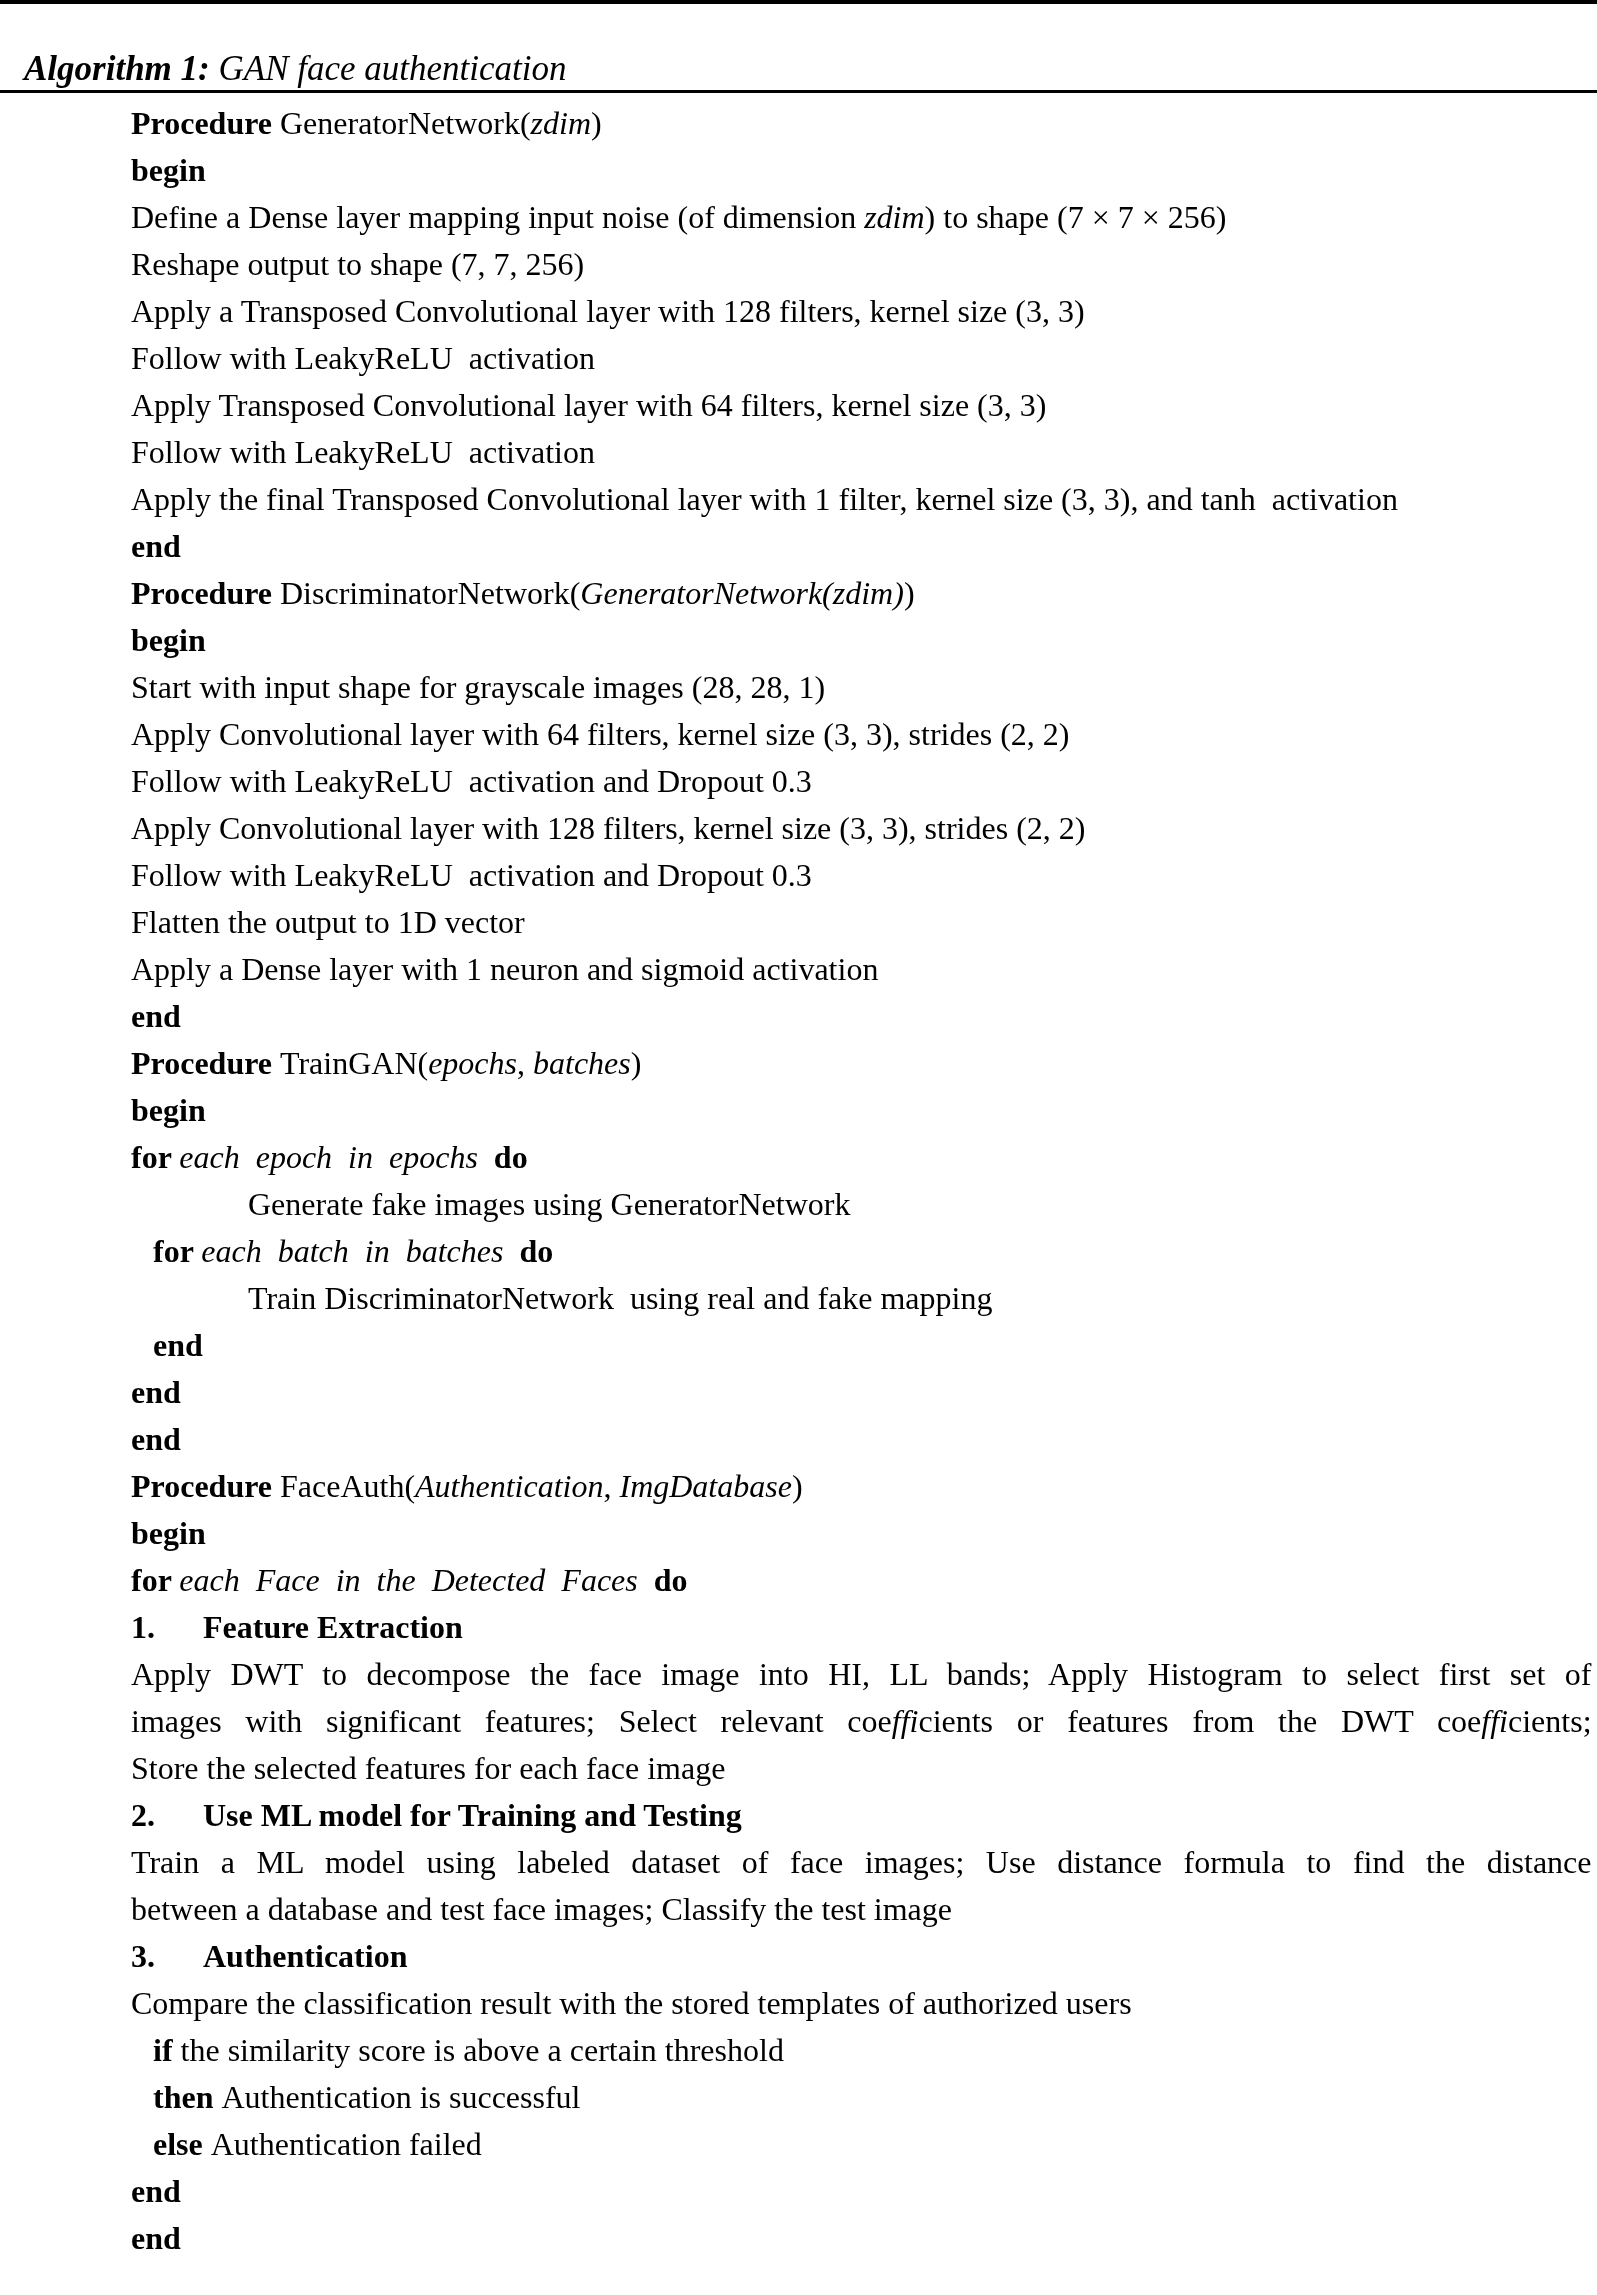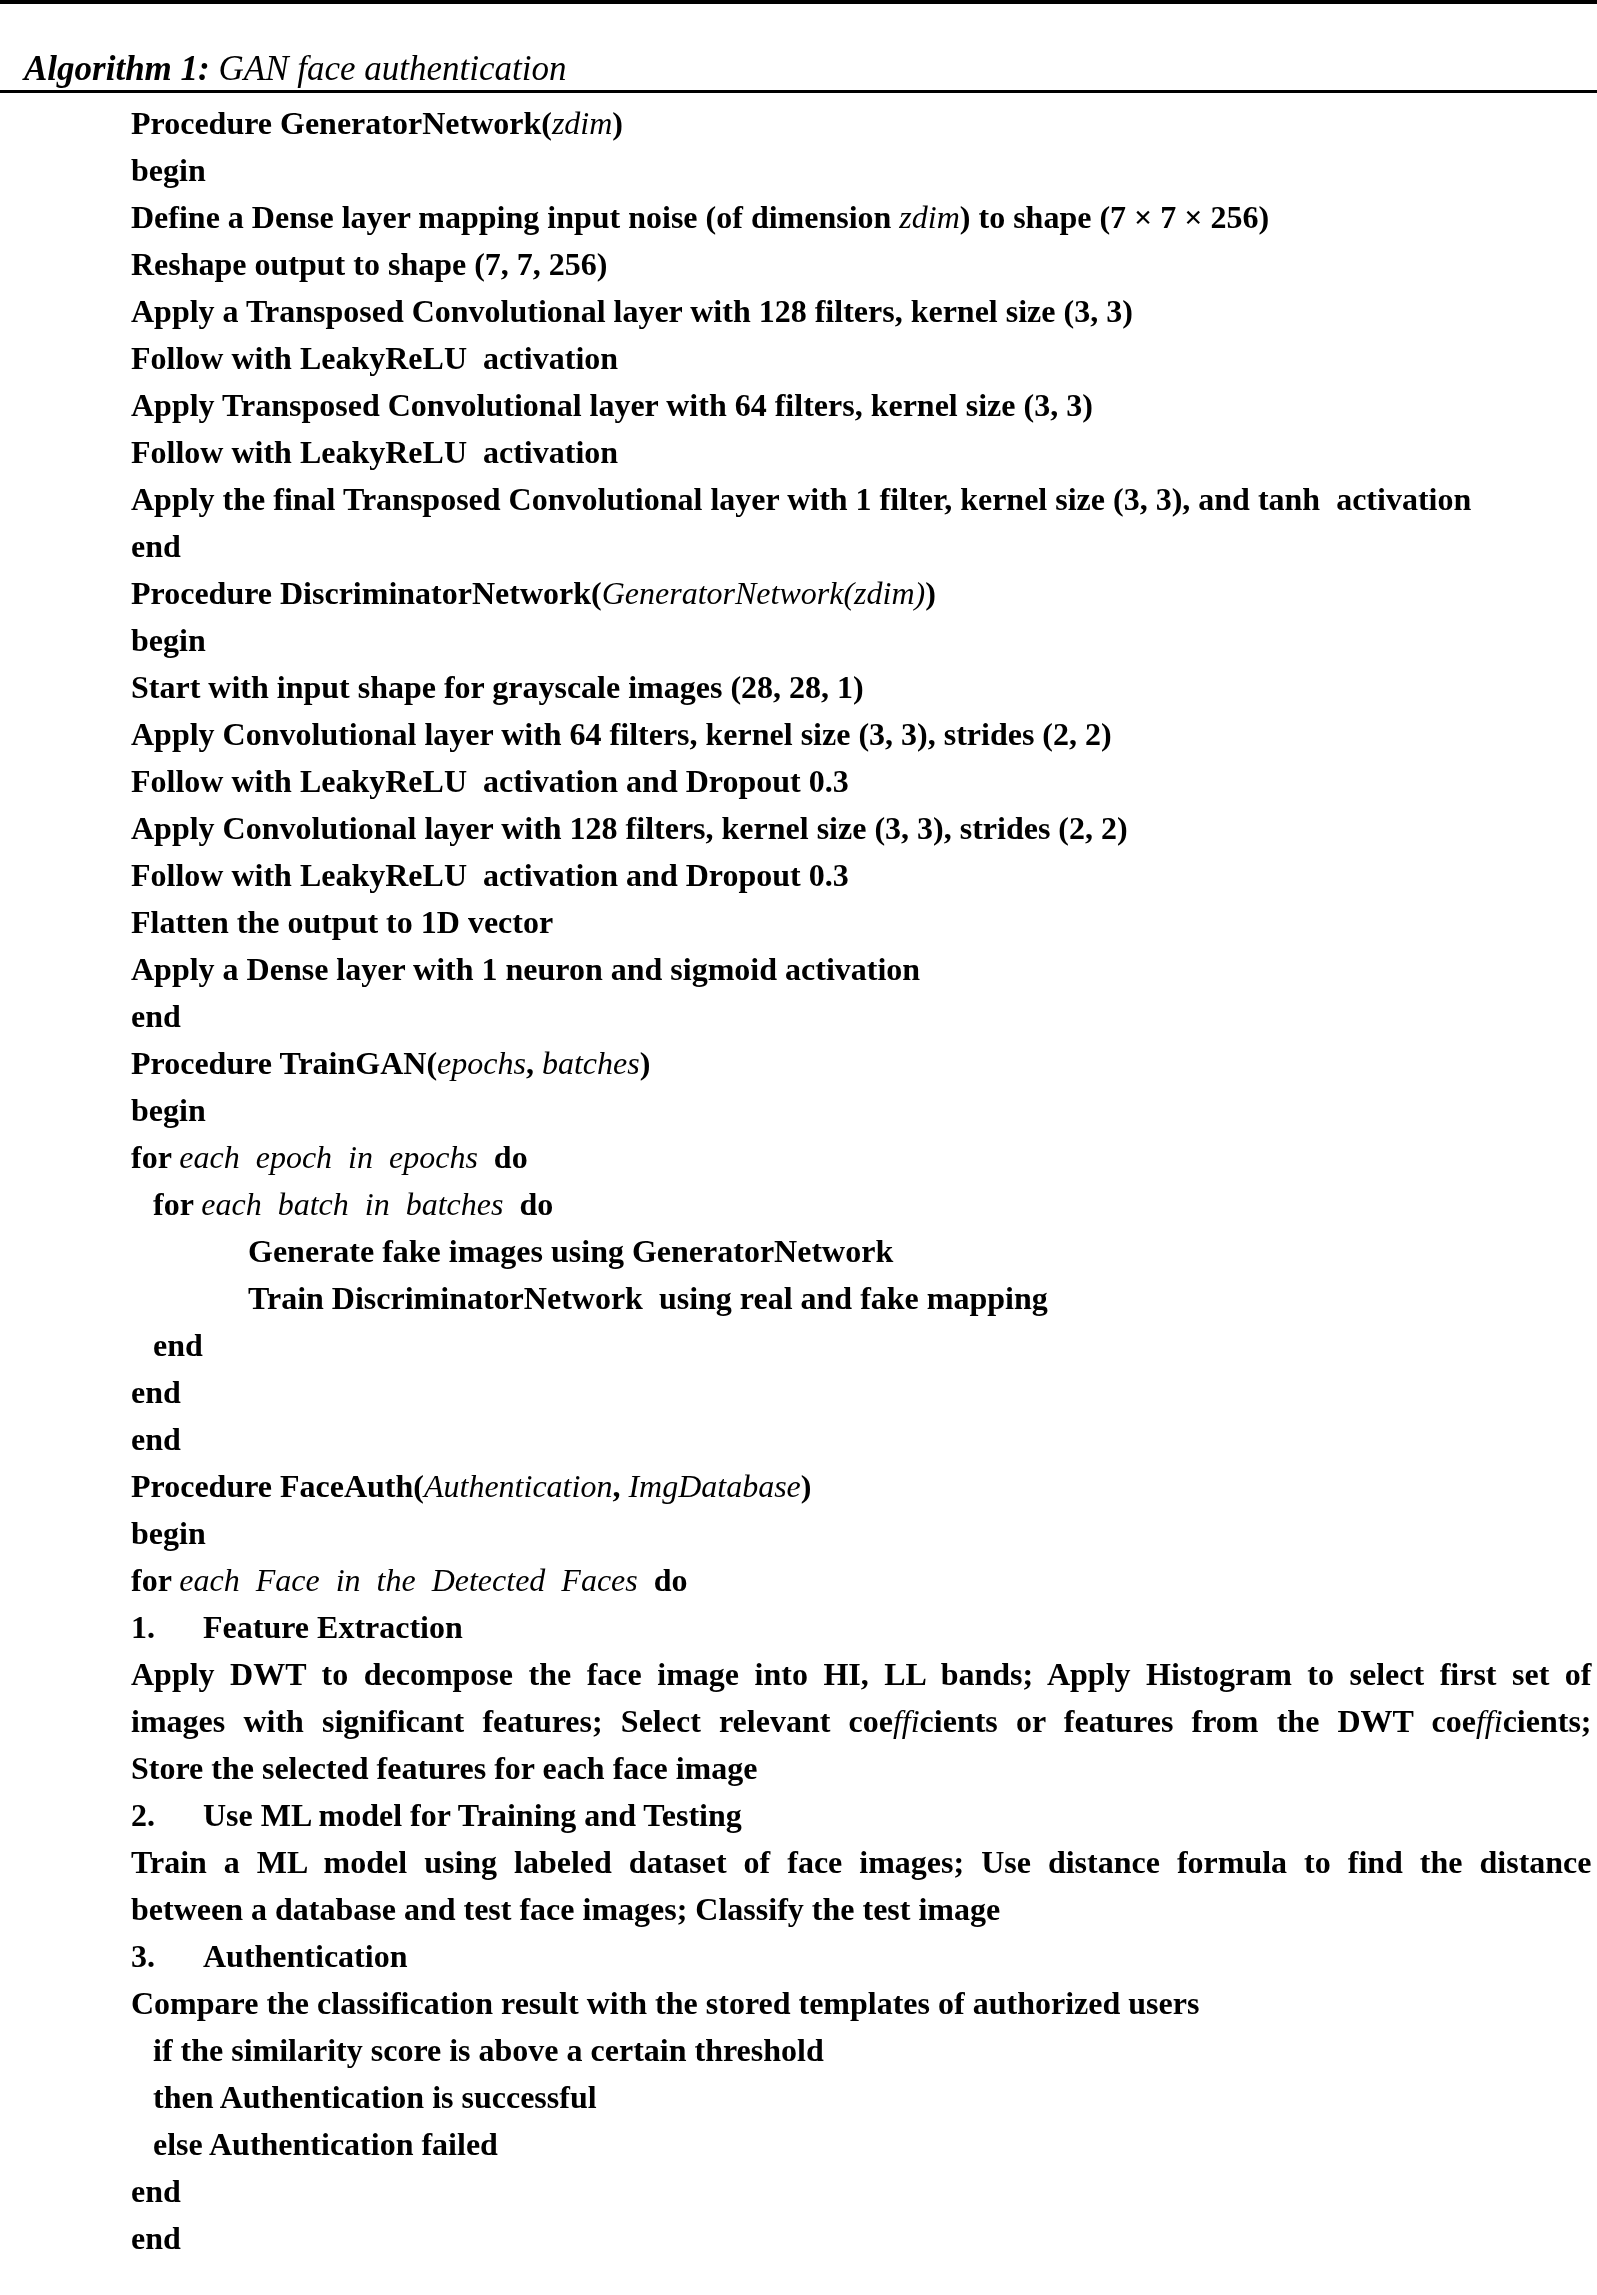--- a/index.html
+++ b/index.html
@@ -31,21 +31,21 @@
     padding-right: 6.5px;
   }
   .ind1 { padding-left: 131px; }
   .ind2 { padding-left: 153px; }
   .ind3 { padding-left: 248px; }
   .justify {
     white-space: normal;
     text-align: justify;
     text-align-last: justify;
   }
-  .s-r { font-style: normal; font-weight: bold; }
+  .s-r { font-style: normal; font-weight: normal; }
   .s-b { font-weight: 700; text-align: right; }
   .s-i { font-style: italic; }
   .s-n { font-weight: 700; display: inline-block; width: 72px; }
 </style>
 </head>
 <body>
 
 <div class="rule rule-top"></div>
 
 <div class="header">
@@ -71,22 +71,22 @@
     <div class="line ind1"><span class="s-r">Apply Convolutional layer with 64 filters, kernel size (3, 3), strides (2, 2)</span></div>
     <div class="line ind1"><span class="s-r">Follow with LeakyReLU  activation and Dropout 0.3</span></div>
     <div class="line ind1"><span class="s-r">Apply Convolutional layer with 128 filters, kernel size (3, 3), strides (2, 2)</span></div>
     <div class="line ind1"><span class="s-r">Follow with LeakyReLU  activation and Dropout 0.3</span></div>
     <div class="line ind1"><span class="s-r">Flatten the output to 1D vector</span></div>
     <div class="line ind1"><span class="s-r">Apply a Dense layer with 1 neuron and sigmoid activation</span></div>
     <div class="line ind1"><span class="s-b">end</span></div>
     <div class="line ind1"><span class="s-b">Procedure </span><span class="s-r">TrainGAN(</span><span class="s-i">epochs</span><span class="s-r">, </span><span class="s-i">batches</span><span class="s-r">)</span></div>
     <div class="line ind1"><span class="s-b">begin</span></div>
     <div class="line ind1"><span class="s-b">for </span><span class="s-i">each  epoch  in  epochs</span><span class="s-r">  </span><span class="s-b">do</span></div>
+    <div class="line ind3"><span class="s-r">Generate fake images using GeneratorNetwork</span></div>
     <div class="line ind2"><span class="s-b">for </span><span class="s-i">each  batch  in  batches</span><span class="s-r">  </span><span class="s-b">do</span></div>
-    <div class="line ind3"><span class="s-r">Generate fake images using GeneratorNetwork</span></div>
     <div class="line ind3"><span class="s-r">Train DiscriminatorNetwork  using real and fake mapping</span></div>
     <div class="line ind2"><span class="s-b">end</span></div>
     <div class="line ind1"><span class="s-b">end</span></div>
     <div class="line ind1"><span class="s-b">end</span></div>
     <div class="line ind1"><span class="s-b">Procedure </span><span class="s-r">FaceAuth(</span><span class="s-i">Authentication</span><span class="s-r">, </span><span class="s-i">ImgDatabase</span><span class="s-r">)</span></div>
     <div class="line ind1"><span class="s-b">begin</span></div>
     <div class="line ind1"><span class="s-b">for </span><span class="s-i">each  Face  in  the  Detected  Faces</span><span class="s-r">  </span><span class="s-b">do</span></div>
     <div class="line ind1"><span class="s-n">1.</span><span class="s-b">Feature Extraction</span></div>
     <div class="line ind1 justify"><span class="s-r">Apply DWT to decompose the face image into HI, LL bands; Apply Histogram to select first set of</span></div>
     <div class="line ind1 justify"><span class="s-r">images with significant features; Select relevant coe</span><span class="s-i">ffi</span><span class="s-r">cients or features from the DWT coe</span><span class="s-i">ffi</span><span class="s-r">cients;</span></div>

